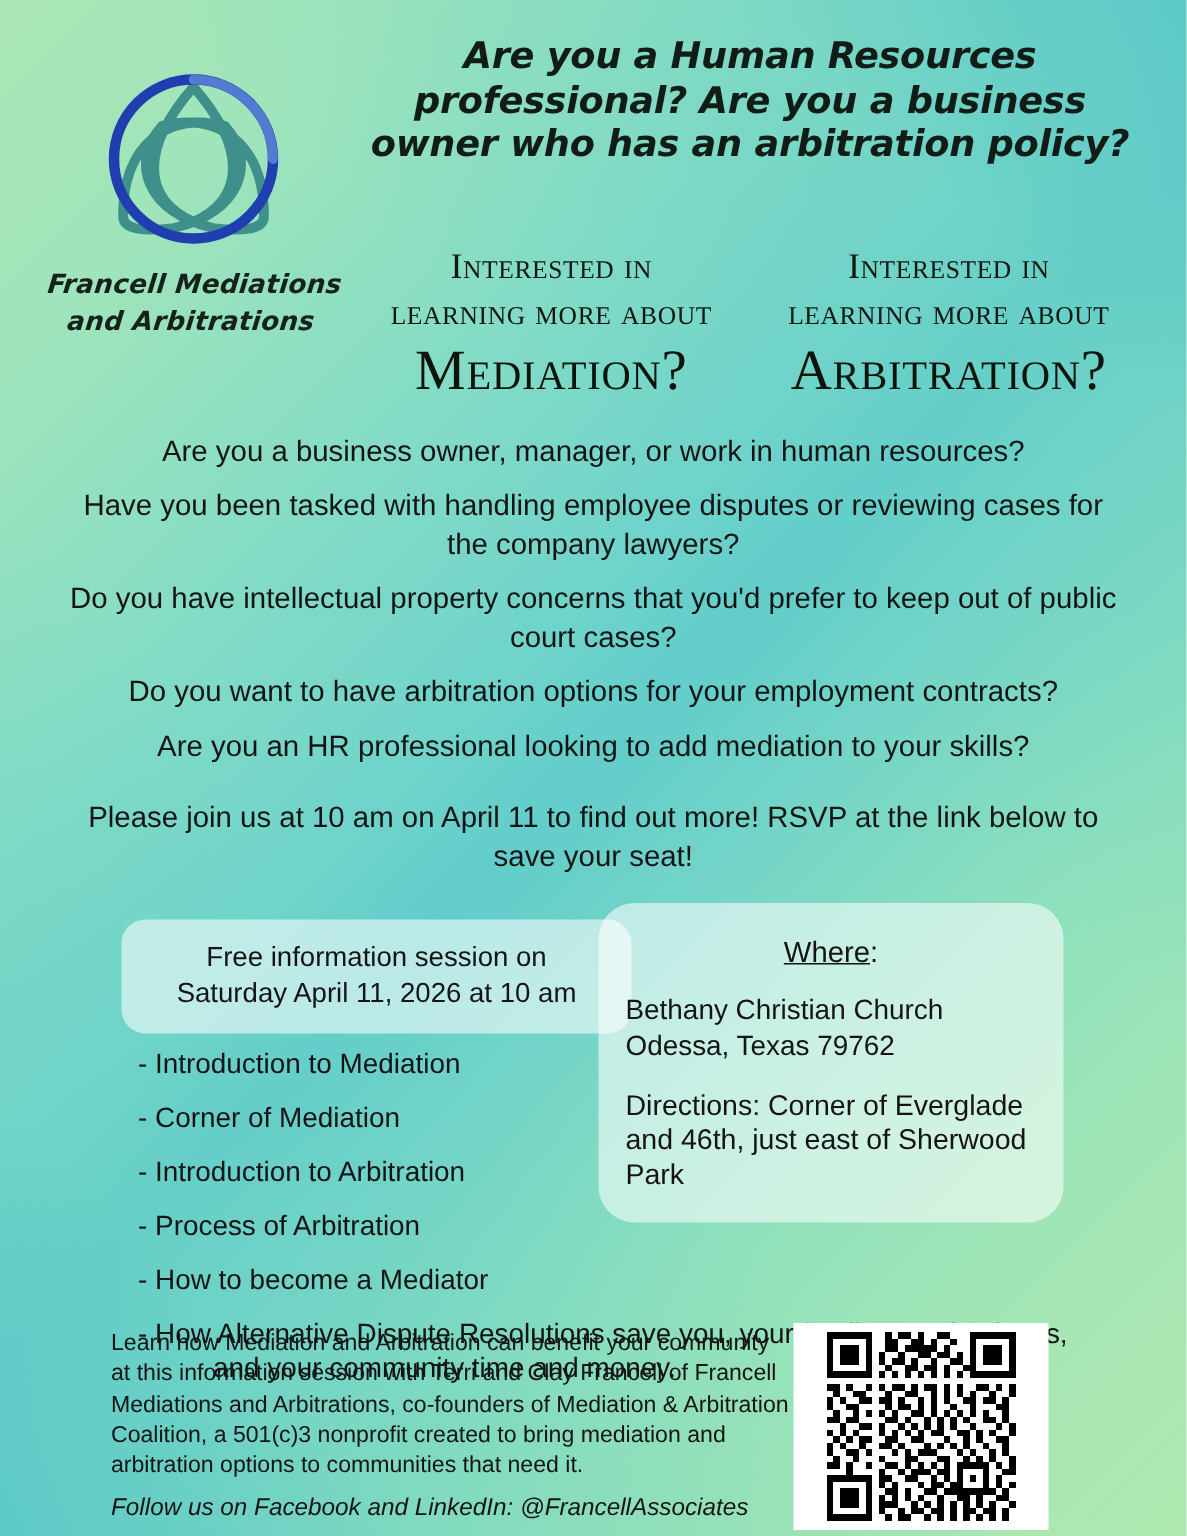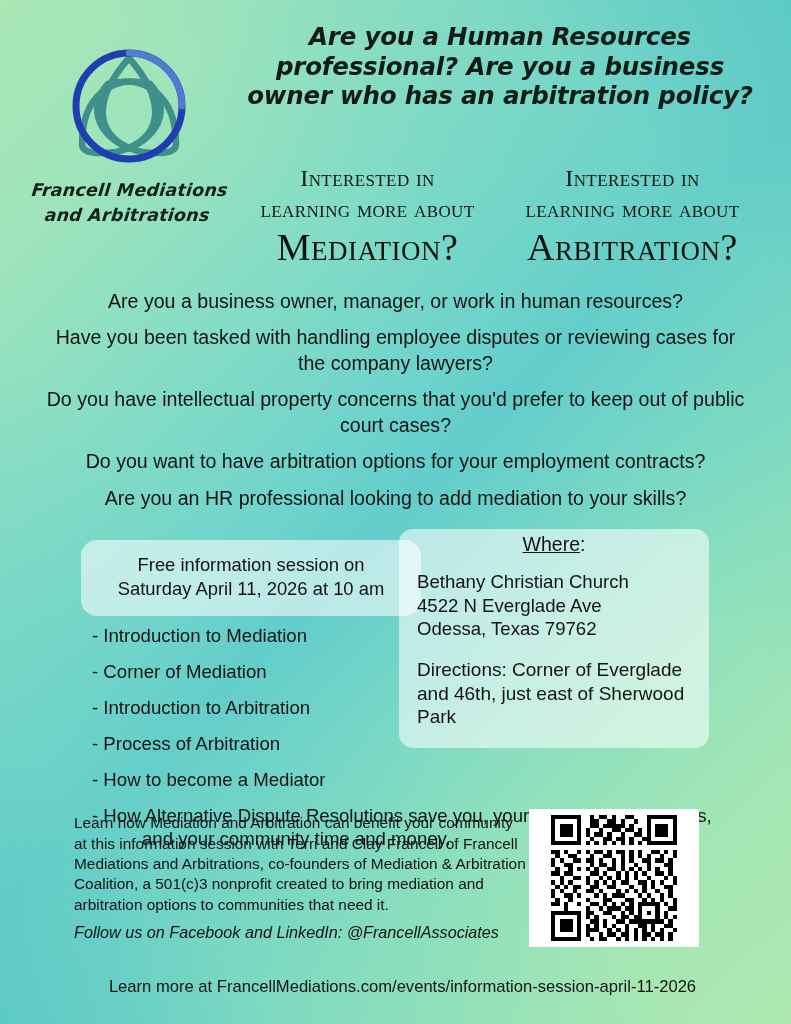--- a/index.html
+++ b/index.html
@@ -157,22 +157,22 @@
     font-size: 18.4px;
     line-height: 1.32;
     color: #141414;
   }
   .where-box {
     position: absolute;
     left: 399px;
     top: 2px;
     width: 310px;
     box-sizing: border-box;
-    padding: 4px 18px 20px 18px;
-    border-radius: 14px;
+    padding: 22px 18px 20px 18px;
+    border-radius: 24px;
     background: rgba(255,255,255,0.56);
     color: #141414;
   }
   .where-title {
     text-align: center;
     font-size: 19.5px;
     margin-bottom: 14px;
   }
   .where-title u { text-decoration: underline; }
   .where-addr {
@@ -296,34 +296,34 @@
       </div>
     </div>
   </div>
 
   <div class="questions">
     <div class="question">Are you a business owner, manager, or work in human resources?</div>
     <div class="question">Have you been tasked with handling employee disputes or reviewing cases for the company lawyers?</div>
     <div class="question">Do you have intellectual property concerns that you'd prefer to keep out of public court cases?</div>
     <div class="question">Do you want to have arbitration options for your employment contracts?</div>
     <div class="question">Are you an HR professional looking to add mediation to your skills?</div>
+    <div class="rsvp">Please join us at 10 am on April 11 to find out more! RSVP at the link below to save your seat!</div>
   </div>
 
   <div class="mid">
 
     <div class="session-box">
       <div>Free information session on</div>
       <div>Saturday April 11, 2026 at 10 am</div>
     </div>
 
     <div class="where-box">
       <div class="where-title"><u>Where</u><span>:</span></div>
       <div class="where-addr">
         <div>Bethany Christian Church</div>
-        <div>4522 N Everglade Ave</div>
         <div>Odessa, Texas 79762</div>
       </div>
       <div class="where-dir">Directions: Corner of Everglade and 46th, just east of Sherwood Park</div>
     </div>
 
     <div class="bullets">
       <div class="bullet">- Introduction to Mediation</div>
       <div class="bullet">- Corner of Mediation</div>
       <div class="bullet">- Introduction to Arbitration</div>
       <div class="bullet">- Process of Arbitration</div>

